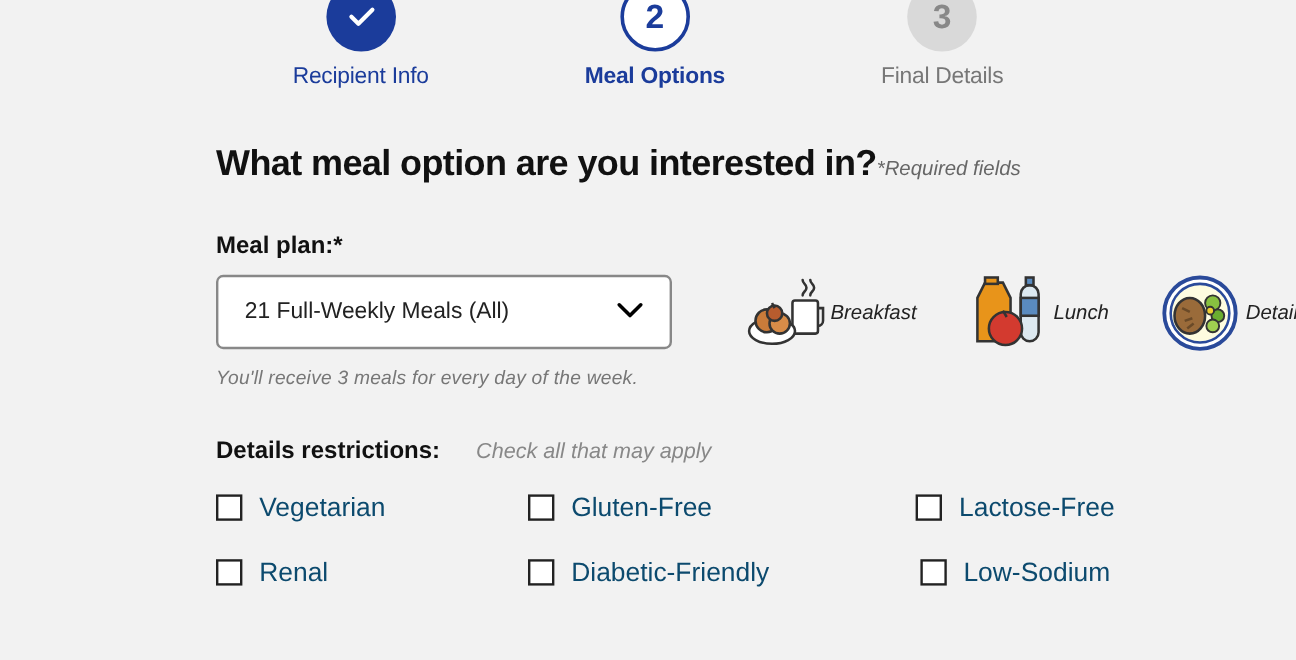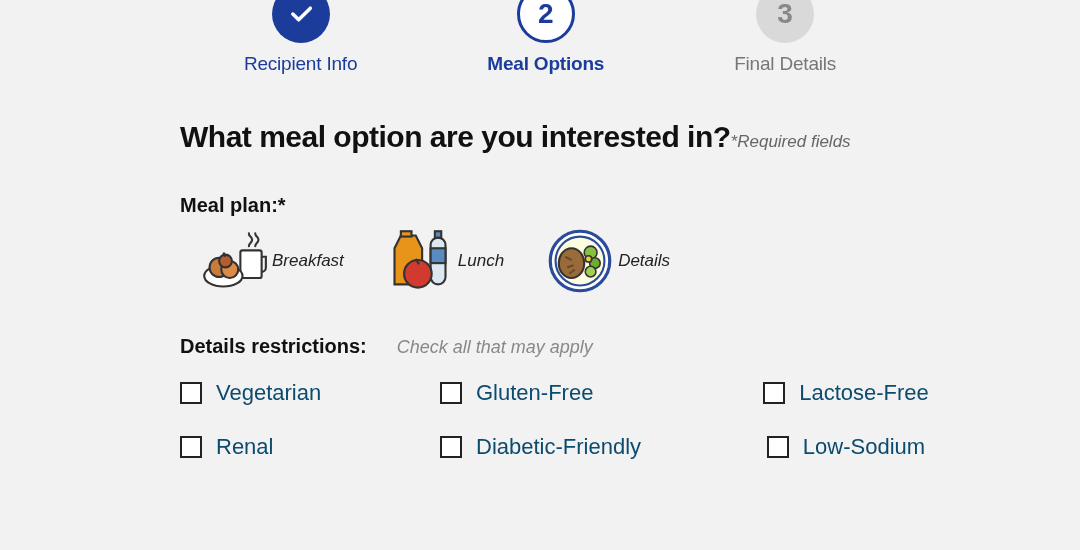--- a/index.html
+++ b/index.html
@@ -195,20 +195,31 @@
   </div>
 
   <div class="heading-row">
     <h1 class="heading">What meal option are you interested in?</h1>
     <span class="required-note">*Required fields</span>
   </div>
 
   <div class="form-area">
     <div class="plan-label">Meal plan:*</div>
     <div class="plan-row">
+      <div class="select-wrap">
+        <div class="select-box">
+          <span>21 Full-Weekly Meals (All)</span>
+          <span class="chevron">
+            <svg width="22" height="14" viewBox="0 0 22 14">
+                <path fill="none" stroke="#000" stroke-width="3" stroke-linecap="round" stroke-linejoin="round" d="M2 2l9 9 9-9"></path>
+              </svg>
+          </span>
+        </div>
+        <div class="helper-text">You'll receive 3 meals for every day of the week.</div>
+      </div>
 
       <div class="meal-icons">
         <div class="meal-item">
           <svg class="meal-icon" viewBox="0 0 64 64">
             <path d="M46 18c0-3 3-3 3-6s-3-3-3-6" fill="none" stroke="#333" stroke-width="2" stroke-linecap="round"></path>
             <path d="M52 18c0-3 3-3 3-6s-3-3-3-6" fill="none" stroke="#333" stroke-width="2" stroke-linecap="round"></path>
             <rect x="38" y="22" width="20" height="26" rx="2" fill="#fff" stroke="#333" stroke-width="2"></rect>
             <path d="M58 28h4v10a4 4 0 01-4 4" fill="none" stroke="#333" stroke-width="2"></path>
             <ellipse cx="22" cy="46" rx="18" ry="10" fill="#fff" stroke="#333" stroke-width="2"></ellipse>
             <circle cx="18" cy="38" r="9" fill="#c97b3a" stroke="#333" stroke-width="2"></circle>

